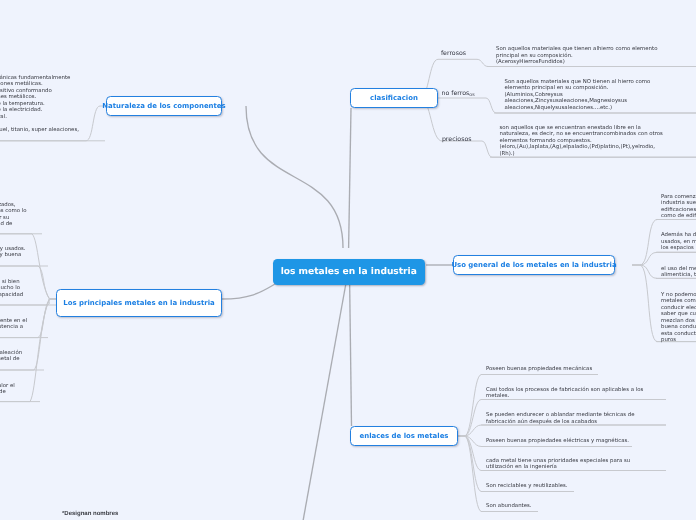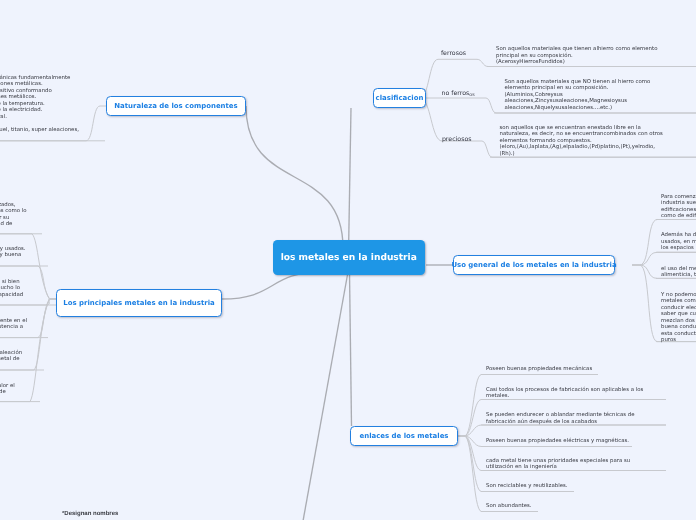--- a/index.html
+++ b/index.html
@@ -73,30 +73,30 @@
       <path d="M632 265 L639.7 265.0 C650.6 265.0 646.4 341.6 657.3 341.6 L700 341.6" fill="none" stroke="#c7c9ce" stroke-width="1"></path>
       <path d="M106 106 L100.0 106.0 C92.3 106.0 93.7 140.8 86.0 140.8 L-4 140.8" fill="none" stroke="#c7c9ce" stroke-width="1"></path>
       <path d="M56 299 L49.5 299.0 C38.6 280.7 38.5 240.3 32.0 233.8 L-4 233.8" fill="none" stroke="#c7c9ce" stroke-width="1"></path>
       <path d="M56 299 L49.5 299.0 C42.4 289.8 44.5 269.3 38.0 266.0 L-4 266.0" fill="none" stroke="#c7c9ce" stroke-width="1"></path>
       <path d="M56 299 L49.5 299.0 C47.3 300.7 52.5 304.4 46.0 305.0 L-4 305.0" fill="none" stroke="#c7c9ce" stroke-width="1"></path>
       <path d="M56 299 L49.5 299.0 C42.4 309.8 44.5 333.7 38.0 337.6 L-4 337.6" fill="none" stroke="#c7c9ce" stroke-width="1"></path>
       <path d="M56 299 L49.5 299.0 C39.9 318.9 40.5 362.9 34.0 370.0 L-4 370.0" fill="none" stroke="#c7c9ce" stroke-width="1"></path>
       <path d="M56 299 L49.5 299.0 C37.4 327.7 36.5 391.3 30.0 401.6 L-4 401.6" fill="none" stroke="#c7c9ce" stroke-width="1"></path>
     </svg>
   <div id="nodes">
-      <div class="node root" style="left: 272.5px; top: 240px; width: 152.5px; height: 35px;">
+      <div class="node root" style="left: 272.5px; top: 259px; width: 152.5px; height: 26px;">
         <span>los metales en la industria</span>
       </div>
-      <div class="node branch" style="left: 106px; top: 96px; width: 140px; height: 20px;">
+      <div class="node branch" style="left: 106px; top: 96px; width: 116px; height: 20px;">
         <span>Naturaleza de los componentes</span>
       </div>
       <div class="node branch" style="left: 56px; top: 289px; width: 166px; height: 28px;">
         <span>Los principales metales en la industria</span>
       </div>
-      <div class="node branch" style="left: 350px; top: 88px; width: 53px; height: 20px; margin-left: 23px;">
+      <div class="node branch" style="left: 350px; top: 88px; width: 88px; height: 20px;">
         <span>clasificacion</span>
       </div>
       <div class="node branch" style="left: 453px; top: 254.5px; width: 162px; height: 20.5px;">
         <span>Uso general de los metales en la industria</span>
       </div>
       <div class="node branch" style="left: 350px; top: 426px; width: 108px; height: 20px;">
         <span>enlaces de los metales</span>
       </div>
       <div class="leaf" style="left: 486px; top: 365.7px;"><div>Poseen buenas propiedades mecánicas</div></div>
       <div class="leaf" style="left: 486px; top: 386.7px;"><div>Casi todos los procesos de fabricación son aplicables a los</div><div>metales.</div></div>

